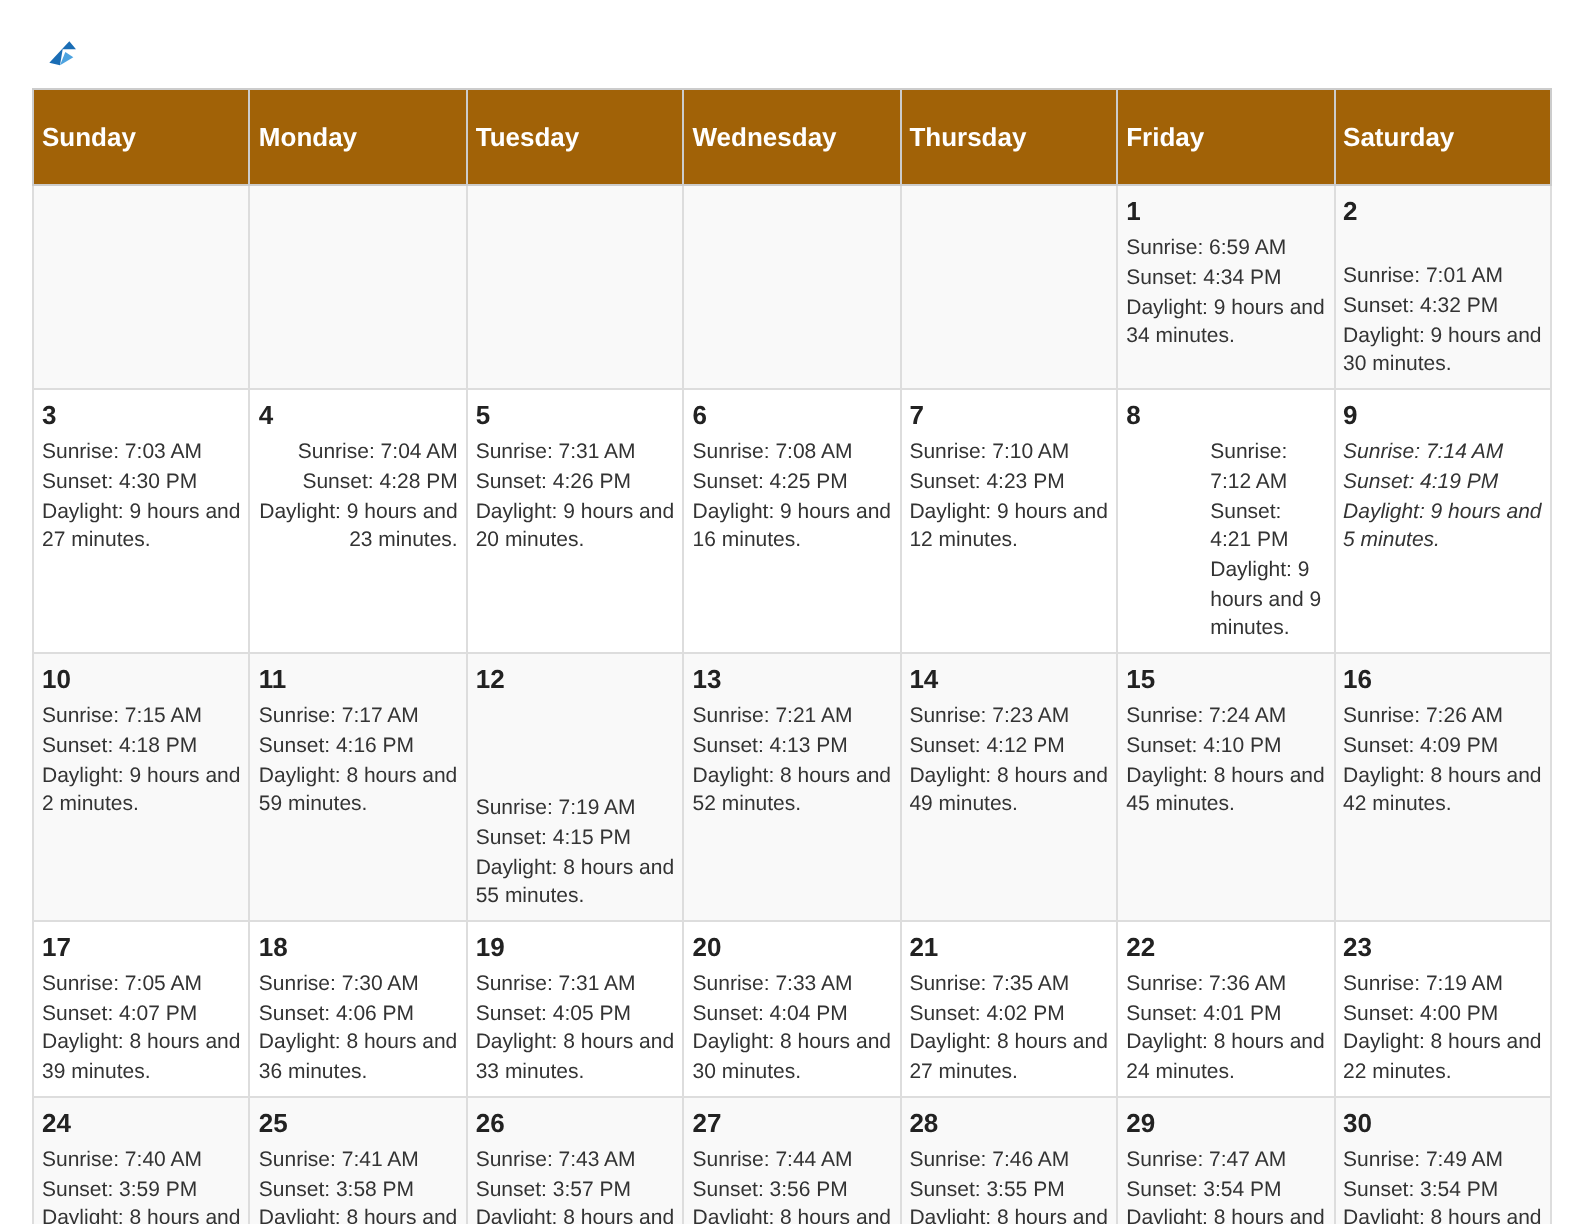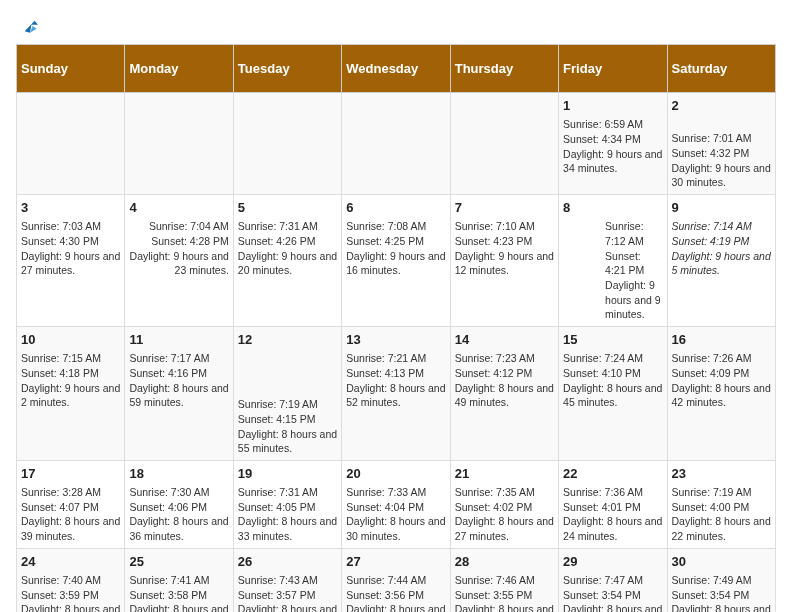--- a/index.html
+++ b/index.html
@@ -227,21 +227,21 @@
         <td>
           <span class="day-num">16</span>
           <div class="day-info" style="white-space: pre-line;">Sunrise: 7:26 AM
 Sunset: 4:09 PM
 Daylight: 8 hours and 42 minutes.</div>
         </td>
       </tr>
       <tr>
         <td>
           <span class="day-num">17</span>
-          <div class="day-info" style="white-space: pre-line;">Sunrise: 3:28 AM
+          <div class="day-info" style="white-space: pre-line;">Sunrise: 7:05 AM
 Sunset: 4:07 PM
 Daylight: 8 hours and 39 minutes.</div>
         </td>
         <td>
           <span class="day-num">18</span>
           <div class="day-info" style="white-space: pre-line;">Sunrise: 7:30 AM
 Sunset: 4:06 PM
 Daylight: 8 hours and 36 minutes.</div>
         </td>
         <td>

